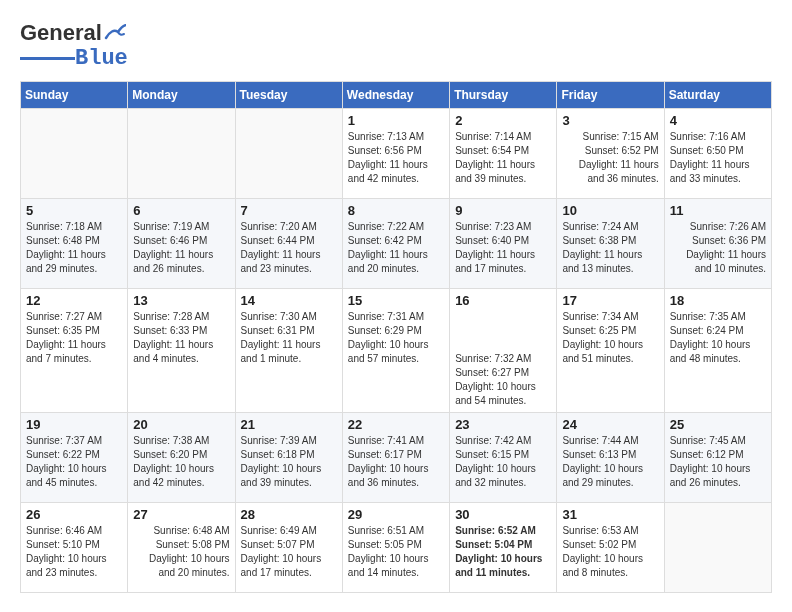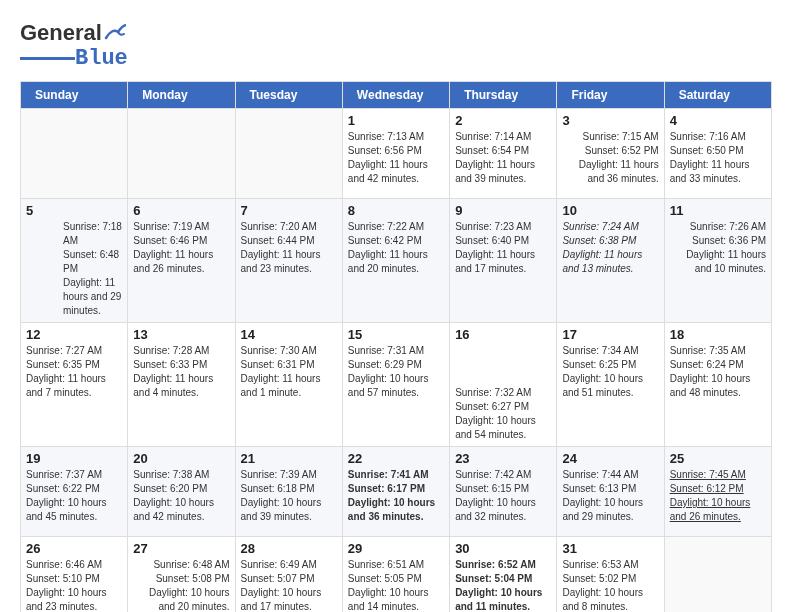--- a/index.html
+++ b/index.html
@@ -35,21 +35,21 @@
     }
     .calendar {
       width: 100%;
       border-collapse: collapse;
       font-size: 10.5px;
     }
     .calendar th {
       background: #3a6bbf;
       color: #fff;
       text-align: left;
-      padding: 6px 14px;
+      padding: 6px 4px;
       font-size: 12px;
       font-weight: bold;
       border: 1px solid #ddd;
     }
     .calendar td {
       border: 1px solid #ddd;
       vertical-align: top;
       padding: 4px 5px;
       width: 107px;
       height: 90px;
@@ -134,21 +134,21 @@
         <td>
           <div class="day-number">4</div>
           <div class="day-info" style="white-space: pre-line;">Sunrise: 7:16 AM
 Sunset: 6:50 PM
 Daylight: 11 hours and 33 minutes.</div>
         </td>
       </tr>
       <tr>
         <td>
           <div class="day-number">5</div>
-          <div class="day-info" style="white-space: pre-line; margin-left: 37px;">Sunrise: 7:18 AM
+          <div class="day-info" style="white-space: pre-line;">Sunrise: 7:18 AM
 Sunset: 6:48 PM
 Daylight: 11 hours and 29 minutes.</div>
         </td>
         <td>
           <div class="day-number">6</div>
           <div class="day-info" style="white-space: pre-line;">Sunrise: 7:19 AM
 Sunset: 6:46 PM
 Daylight: 11 hours and 26 minutes.</div>
         </td>
         <td>
@@ -164,21 +164,21 @@
 Daylight: 11 hours and 20 minutes.</div>
         </td>
         <td>
           <div class="day-number">9</div>
           <div class="day-info" style="white-space: pre-line;">Sunrise: 7:23 AM
 Sunset: 6:40 PM
 Daylight: 11 hours and 17 minutes.</div>
         </td>
         <td>
           <div class="day-number">10</div>
-          <div class="day-info" style="white-space: pre-line; font-style: italic;">Sunrise: 7:24 AM
+          <div class="day-info" style="white-space: pre-line;">Sunrise: 7:24 AM
 Sunset: 6:38 PM
 Daylight: 11 hours and 13 minutes.</div>
         </td>
         <td>
           <div class="day-number">11</div>
           <div class="day-info" style="white-space: pre-line; text-align: right;">Sunrise: 7:26 AM
 Sunset: 6:36 PM
 Daylight: 11 hours and 10 minutes.</div>
         </td>
       </tr>
@@ -240,39 +240,39 @@
 Daylight: 10 hours and 42 minutes.</div>
         </td>
         <td>
           <div class="day-number">21</div>
           <div class="day-info" style="white-space: pre-line;">Sunrise: 7:39 AM
 Sunset: 6:18 PM
 Daylight: 10 hours and 39 minutes.</div>
         </td>
         <td>
           <div class="day-number">22</div>
-          <div class="day-info" style="white-space: pre-line; font-weight: bold;">Sunrise: 7:41 AM
+          <div class="day-info" style="white-space: pre-line;">Sunrise: 7:41 AM
 Sunset: 6:17 PM
 Daylight: 10 hours and 36 minutes.</div>
         </td>
         <td>
           <div class="day-number">23</div>
           <div class="day-info" style="white-space: pre-line;">Sunrise: 7:42 AM
 Sunset: 6:15 PM
 Daylight: 10 hours and 32 minutes.</div>
         </td>
         <td>
           <div class="day-number">24</div>
           <div class="day-info" style="white-space: pre-line;">Sunrise: 7:44 AM
 Sunset: 6:13 PM
 Daylight: 10 hours and 29 minutes.</div>
         </td>
         <td>
           <div class="day-number">25</div>
-          <div class="day-info" style="white-space: pre-line; text-decoration: underline;">Sunrise: 7:45 AM
+          <div class="day-info" style="white-space: pre-line;">Sunrise: 7:45 AM
 Sunset: 6:12 PM
 Daylight: 10 hours and 26 minutes.</div>
         </td>
       </tr>
       <tr>
         <td>
           <div class="day-number">26</div>
           <div class="day-info" style="white-space: pre-line;">Sunrise: 6:46 AM
 Sunset: 5:10 PM
 Daylight: 10 hours and 23 minutes.</div>

